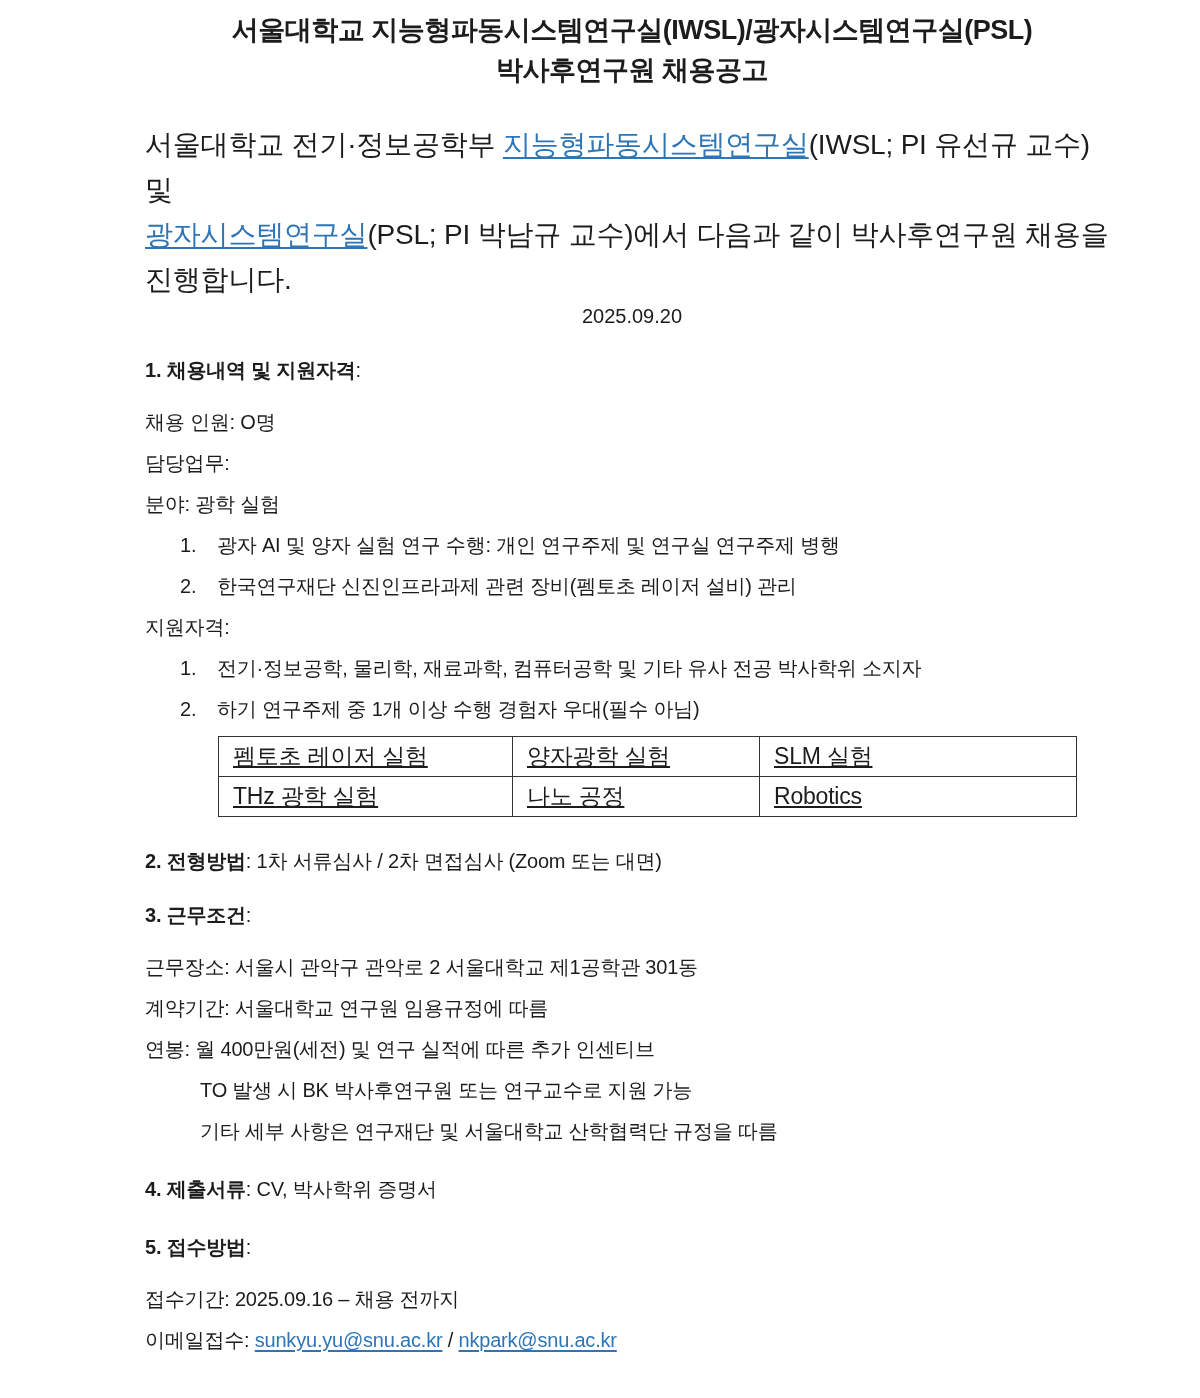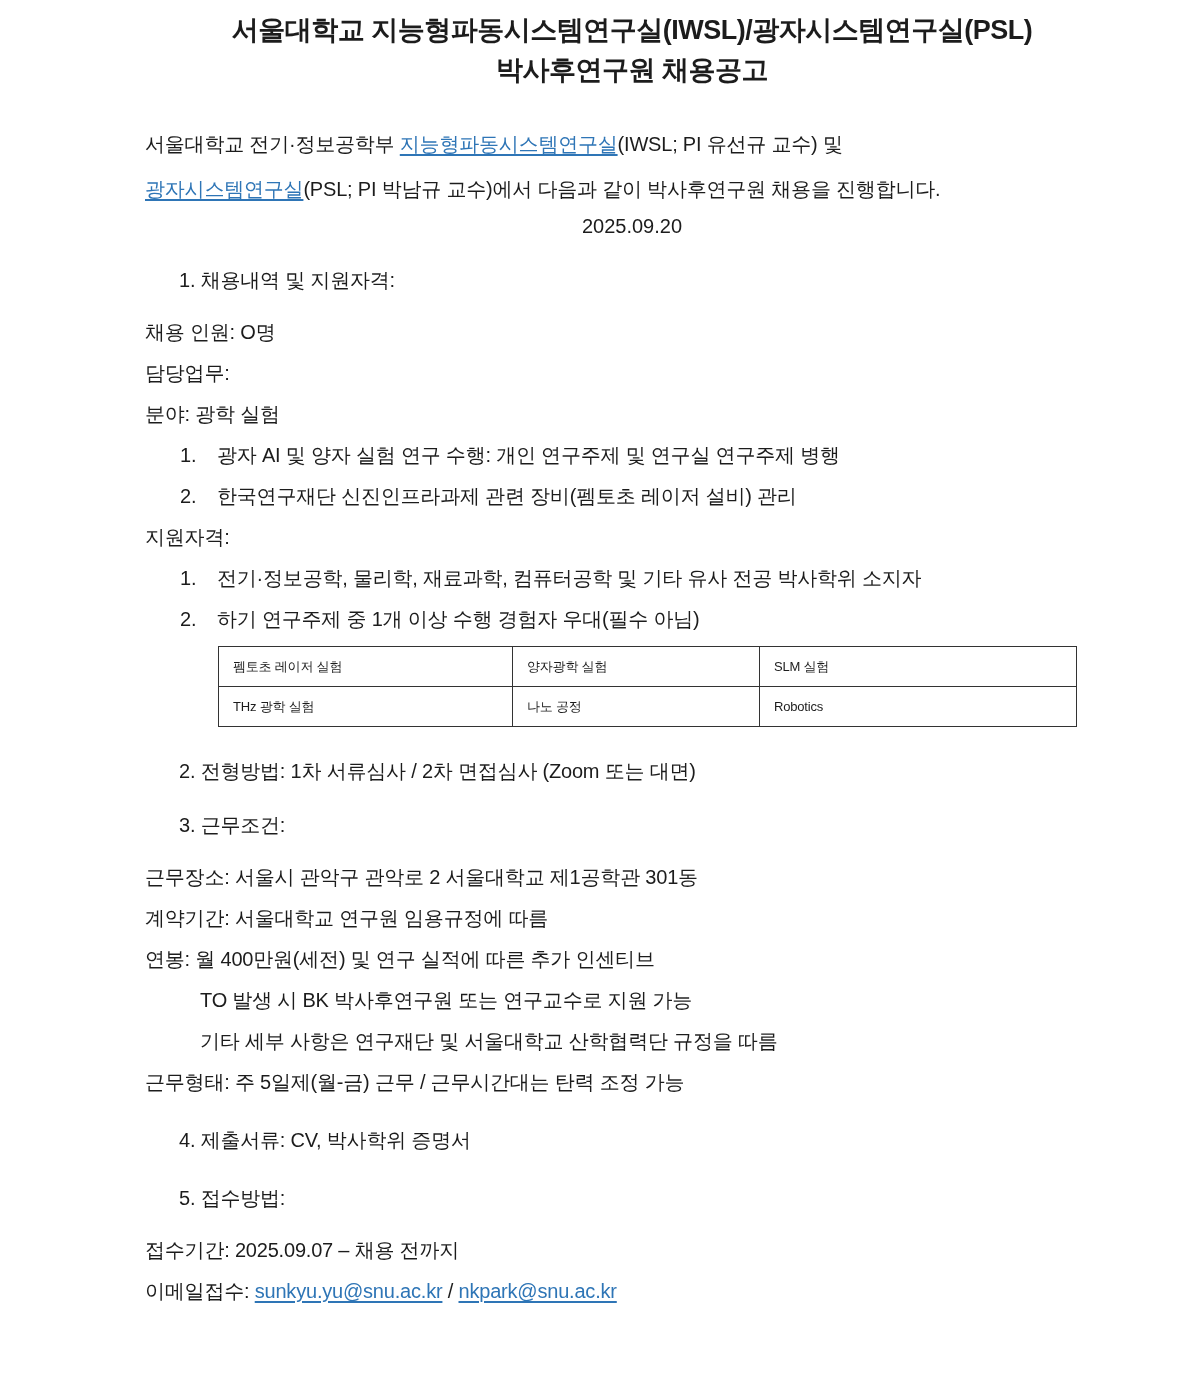--- a/index.html
+++ b/index.html
@@ -8,31 +8,31 @@
     width:1200px;height:1398px;
     box-sizing:border-box;
     padding:10px 81px 0 145px;
     background:#ffffff;
     color:#1c1c1c;
     font-family:"Liberation Sans","DejaVu Sans",sans-serif;
     overflow:hidden;
   }
   .title{font-size:27px;line-height:40px;font-weight:700;text-align:center;margin:0;letter-spacing:-0.5px;}
   .subtitle{font-size:27px;line-height:40px;font-weight:700;text-align:center;margin:0 0 0;letter-spacing:-0.5px;}
-  .intro{font-size:20px;line-height:45px;margin:32px 0 0;letter-spacing:-0.2px;}
+  .intro{font-size:28px;line-height:45px;margin:32px 0 0;letter-spacing:-0.2px;}
   .date{font-size:20px;line-height:28px;text-align:center;margin:0;}
   .heading{font-size:20px;line-height:28px;margin:26px 0 24px;letter-spacing:-0.2px;}
   .heading.mt30{margin-top:30px;}
-  .heading .b{font-weight:400;margin-left:34px;}
+  .heading .b{font-weight:700;}
   p.line{font-size:20px;line-height:28px;margin:0 0 13px;letter-spacing:-0.2px;}
   .li{display:flex;font-size:20px;line-height:28px;margin:0 0 13px;padding-left:35px;letter-spacing:-0.2px;}
   .li .num{width:37px;flex:none;}
   .li .txt{flex:1;}
   p.sub{padding-left:55px;}
-  table.topics{border-collapse:collapse;margin:4px 0 8px 73px;font-size:13px;table-layout:fixed;}
+  table.topics{border-collapse:collapse;margin:4px 0 8px 73px;font-size:23px;table-layout:fixed;text-decoration:underline;}
   table.topics td{
     border:1px solid #333333;
     height:39px;
     padding:0 6px 0 14px;
     vertical-align:middle;
     letter-spacing:-0.2px;
   }
   td.c1{width:273px;}
   td.c2{width:226px;}
   td.c3{width:296px;}
@@ -93,22 +93,21 @@
 
   <p class="heading mt30"><span class="b">2. 전형방법</span><span>: 1차 서류심사 / 2차 면접심사 (Zoom 또는 대면)</span></p>
 
   <p class="heading"><span class="b">3. 근무조건</span><span>:</span></p>
 
   <p class="line">근무장소: 서울시 관악구 관악로 2 서울대학교 제1공학관 301동</p>
   <p class="line">계약기간: 서울대학교 연구원 임용규정에 따름</p>
   <p class="line">연봉: 월 400만원(세전) 및 연구 실적에 따른 추가 인센티브</p>
   <p class="line sub">TO 발생 시 BK 박사후연구원 또는 연구교수로 지원 가능</p>
   <p class="line sub">기타 세부 사항은 연구재단 및 서울대학교 산학협력단 규정을 따름</p>
-  <p class="line">근무형태: 주 5일제(월-금) 근무 / 근무시간대는 탄력 조정 가능</p>
 
   <p class="heading mt30"><span class="b">4. 제출서류</span><span>: CV, 박사학위 증명서</span></p>
 
   <p class="heading mt30"><span class="b">5. 접수방법</span><span>:</span></p>
 
-  <p class="line">접수기간: 2025.09.07 – 채용 전까지</p>
+  <p class="line">접수기간: 2025.09.16 – 채용 전까지</p>
   <p class="line"><span>이메일접수: </span><a class="link" href="#">sunkyu.yu@snu.ac.kr</a><span> / </span><a class="link" href="#">nkpark@snu.ac.kr</a></p>
 
 </div>
 
 </body></html>

